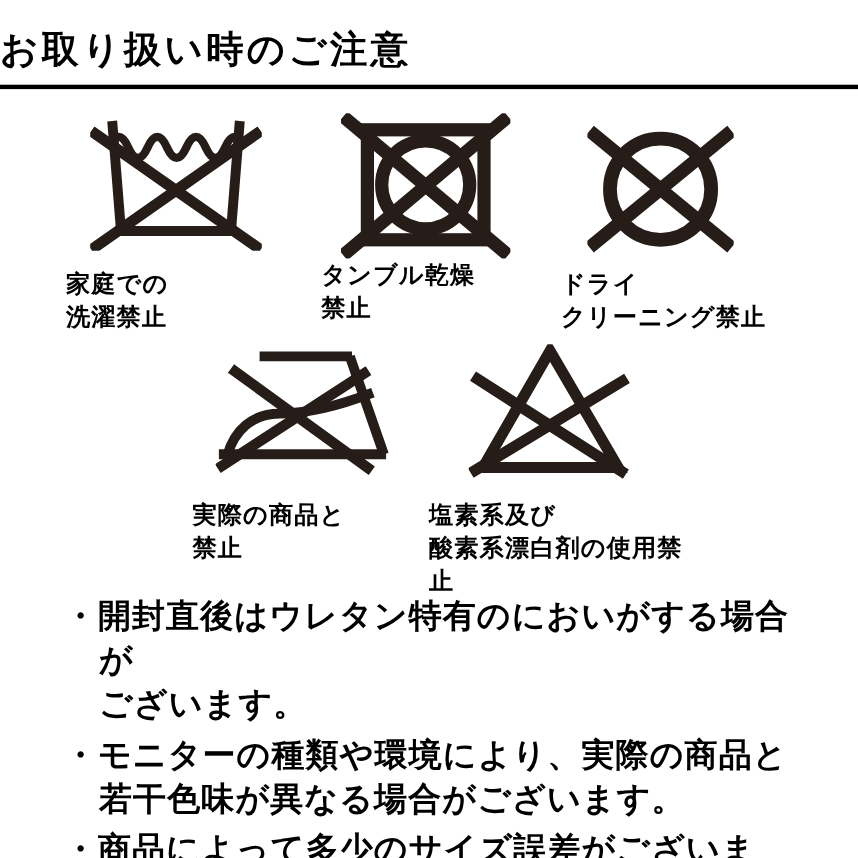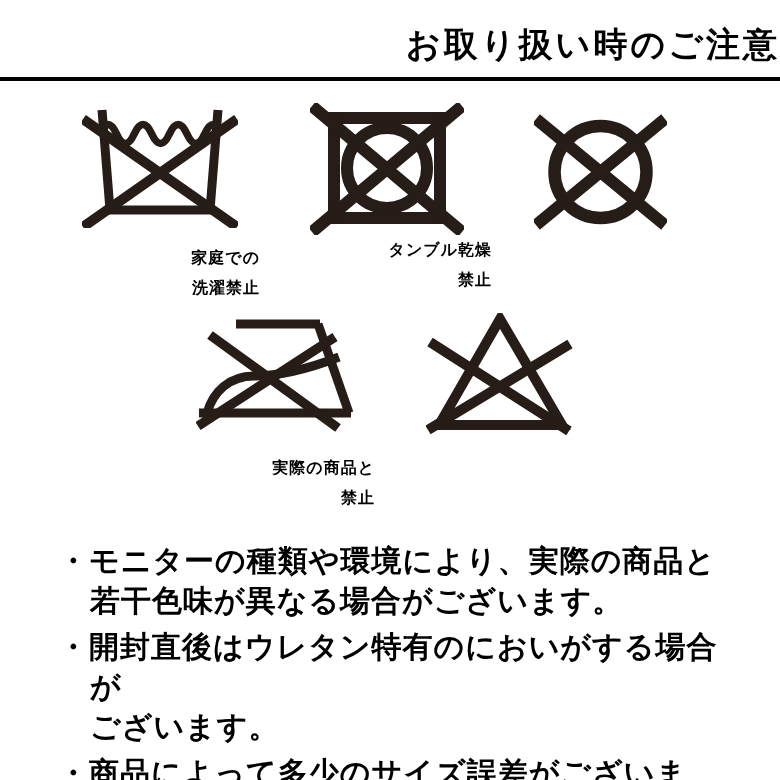--- a/index.html
+++ b/index.html
@@ -8,21 +8,21 @@
     width: 780px;
     height: 780px;
     background: var(--bg, #ffffff);
     font-family: "Liberation Sans", "DejaVu Sans", sans-serif;
     color: var(--ink, #000000);
     overflow: hidden;
   }
   .page-title {
     position: absolute;
     top: 22px; left: 0; width: 780px;
-    text-align: right;
+    text-align: left;
     font-size: 34px;
     font-weight: bold;
     letter-spacing: 3px;
     color: var(--ink, #000000);
     white-space: nowrap;
   }
   .divider {
     position: absolute;
     top: 77px; left: 0;
     width: 780px; height: 4px;
@@ -30,22 +30,22 @@
   }
   .sym { position: absolute; }
   .sym svg { display: block; width: 100%; height: 100%; }
   .sym path, .sym rect, .sym circle {
     stroke: var(--symbol-ink, #261c18);
     fill: none;
     stroke-linecap: butt;
   }
   .sym-label {
     position: absolute;
-    text-align: right;
-    font-size: 16px;
+    text-align: left;
+    font-size: 22px;
     font-weight: bold;
     letter-spacing: 1px;
     line-height: 30px;
     white-space: pre-line;
     color: var(--ink, #000000);
   }
   .notes {
     position: absolute;
     top: 541px; left: 58px;
     width: 690px;
@@ -92,42 +92,46 @@
     <svg viewBox="0 0 133 122">
       <circle cx="66.5" cy="61" r="46" stroke-width="12.5"></circle>
       <path d="M 2,8 L 131,114 M 131,8 L 2,114" stroke-width="12"></path>
     </svg>
   </div>
 
   <div class="sym-label" style="left:60px;  top:243px; width:200px;">家庭での
 洗濯禁止</div>
   <div class="sym-label" style="left:292px; top:235px; width:200px;">タンブル乾燥
 禁止</div>
+  <div class="sym-label" style="left:510px; top:243px; width:200px;">ドライ
+クリーニング禁止</div>
 
   <div class="sym" style="left:196px; top:316px; width:160px; height:118px;">
     <svg viewBox="0 0 160 118">
       <path d="M 40,8 L 124,8" stroke-width="9"></path>
       <path d="M 122,8 L 153,97" stroke-width="9"></path>
       <path d="M 3,97 L 155,97" stroke-width="9"></path>
       <path d="M 143,41 C 112,53 83,60 58,60 C 33,60 17,76 11,97" stroke-width="9"></path>
       <path d="M 14,19 L 142,112 M 2,110 L 139,21" stroke-width="9.5"></path>
     </svg>
   </div>
 
   <div class="sym" style="left:426px; top:313px; width:148px; height:126px;">
     <svg viewBox="0 0 148 126">
       <path d="M 74,6 L 136,112 L 13,112 Z" stroke-width="10"></path>
       <path d="M 4,29 L 143,118 M 2,117 L 144,31" stroke-width="10"></path>
     </svg>
   </div>
 
   <div class="sym-label" style="left:175px; top:453px; width:200px;">実際の商品と
 禁止</div>
+  <div class="sym-label" style="left:390px; top:453px; width:250px;">塩素系及び
+酸素系漂白剤の使用禁止</div>
 
   <div class="notes">
+    <p class="note">・開封直後はウレタン特有のにおいがする場合が
+ございます。</p>
     <p class="note">・モニターの種類や環境により、実際の商品と
 若干色味が異なる場合がございます。</p>
-    <p class="note">・開封直後はウレタン特有のにおいがする場合が
-ございます。</p>
     <p class="note">・商品によって多少のサイズ誤差がございます。</p>
   </div>
 
 </div>
 
 </body></html>

